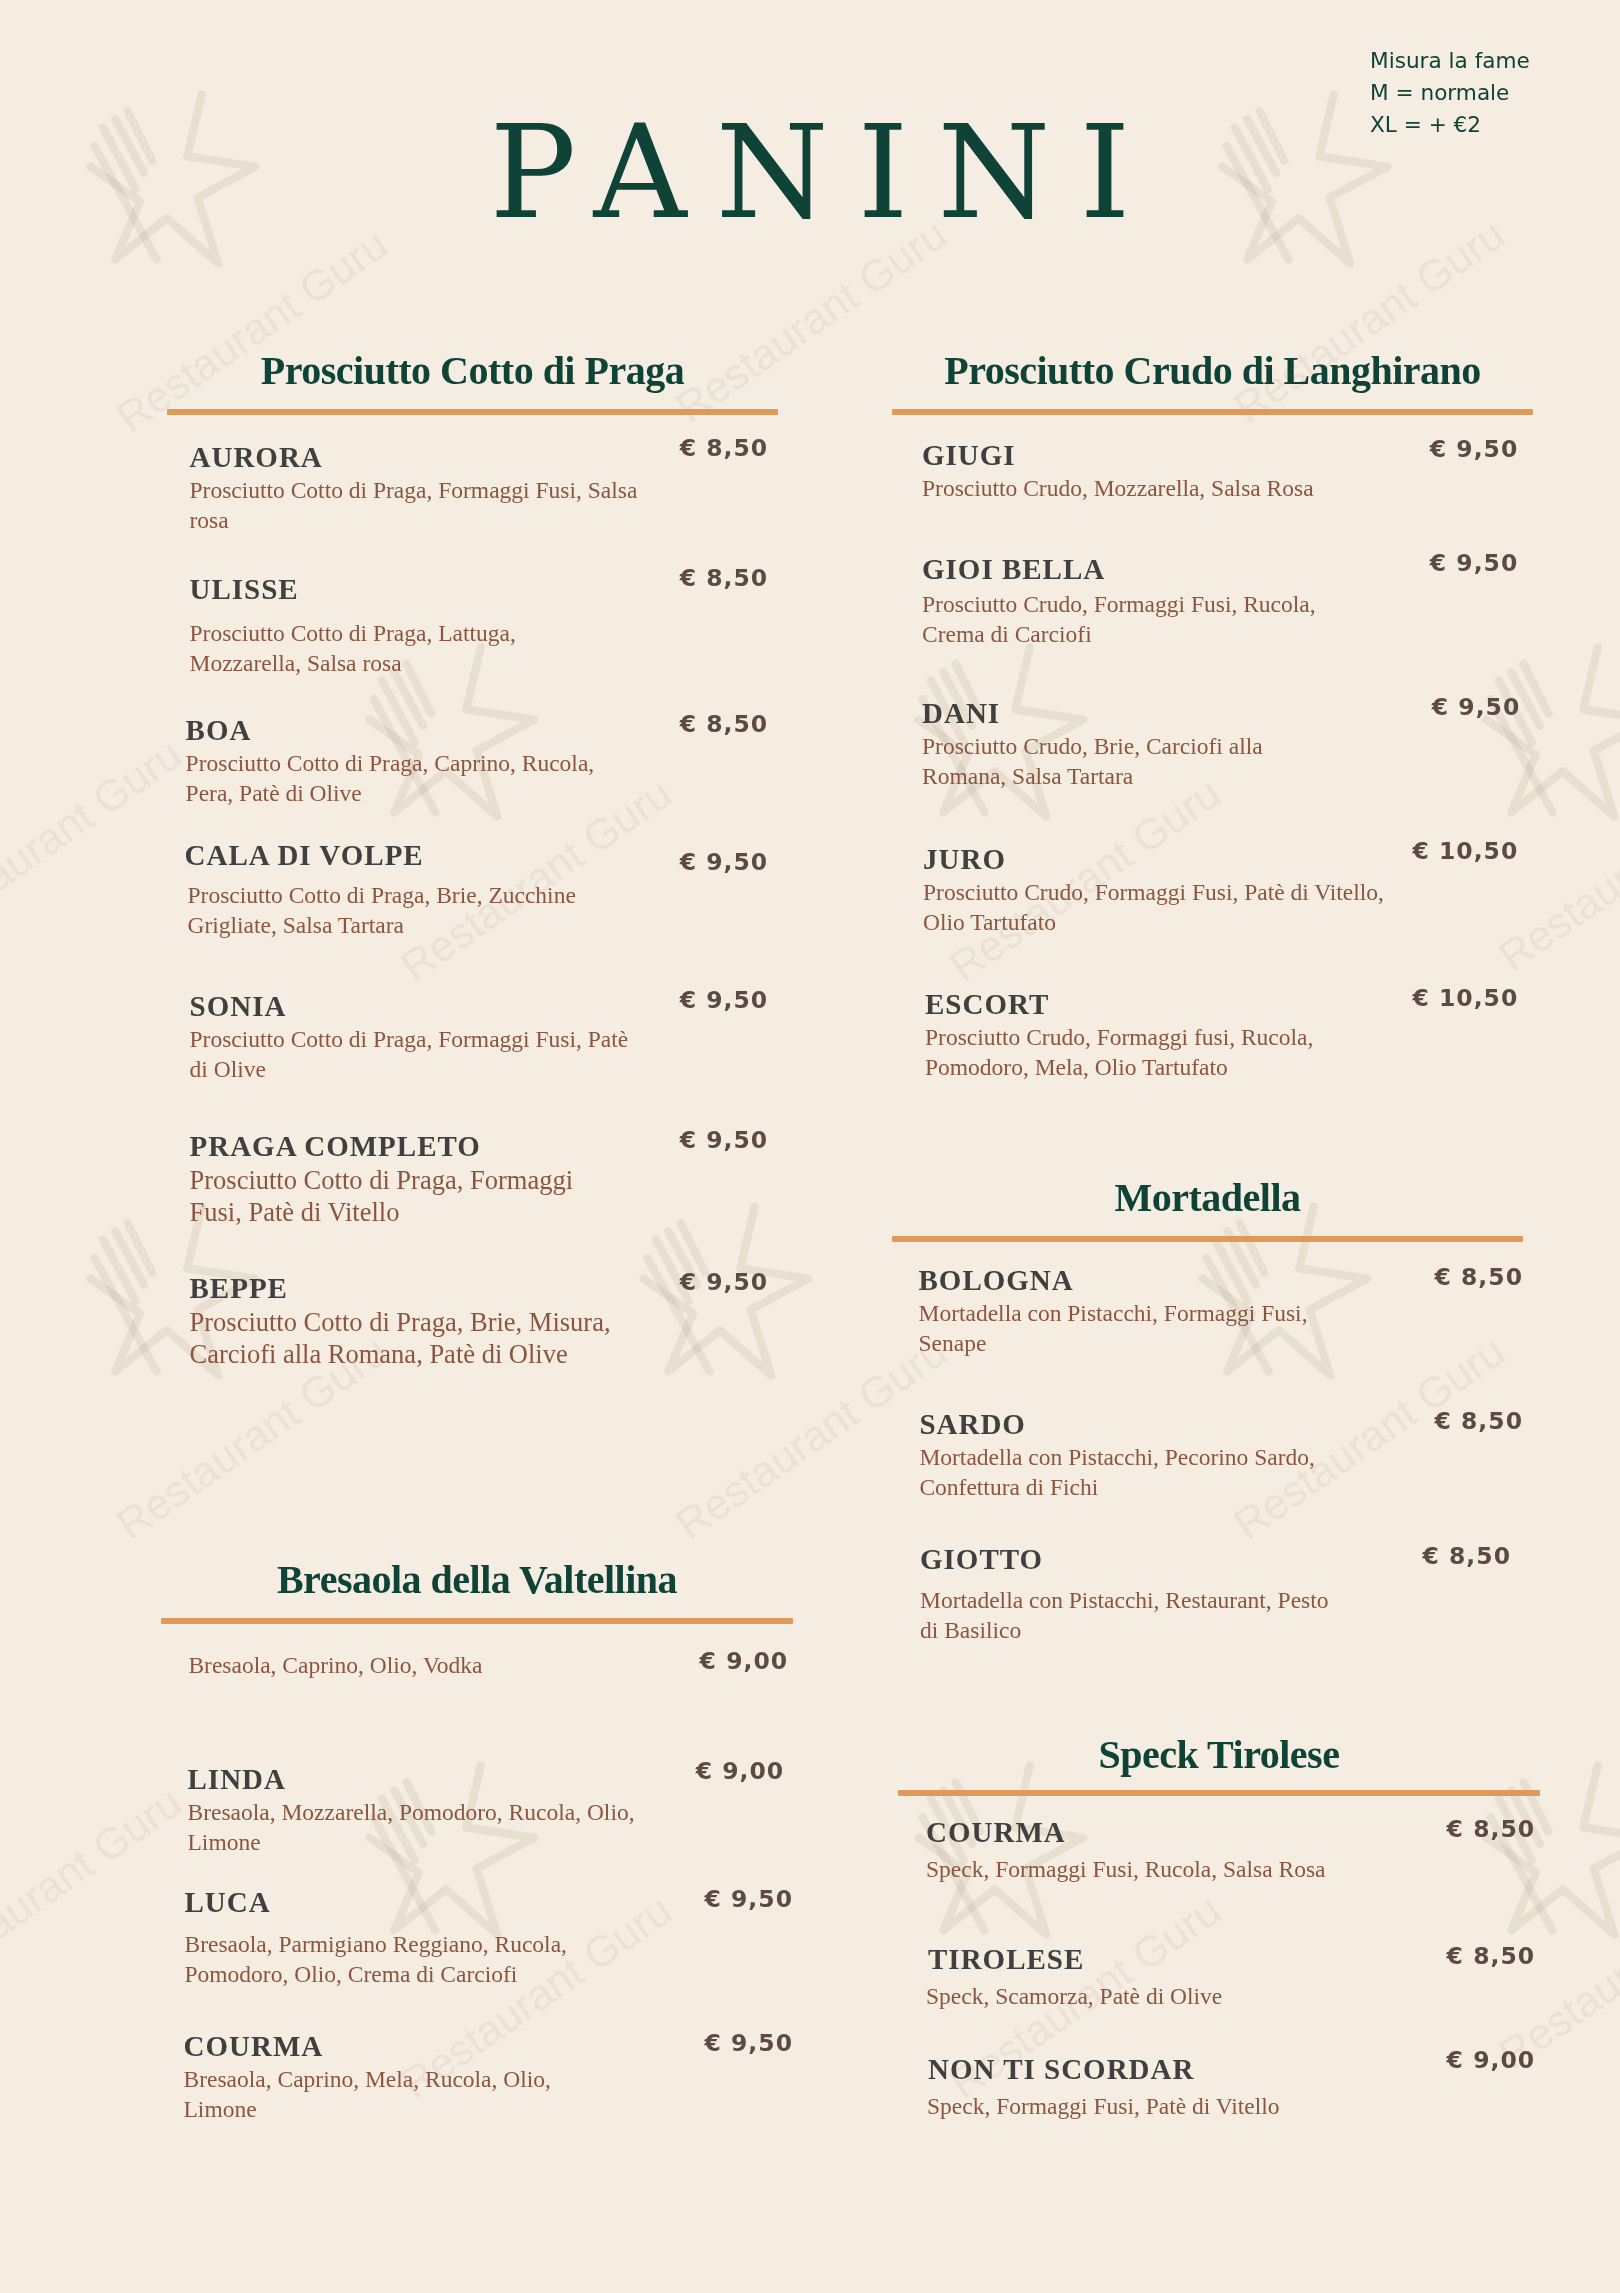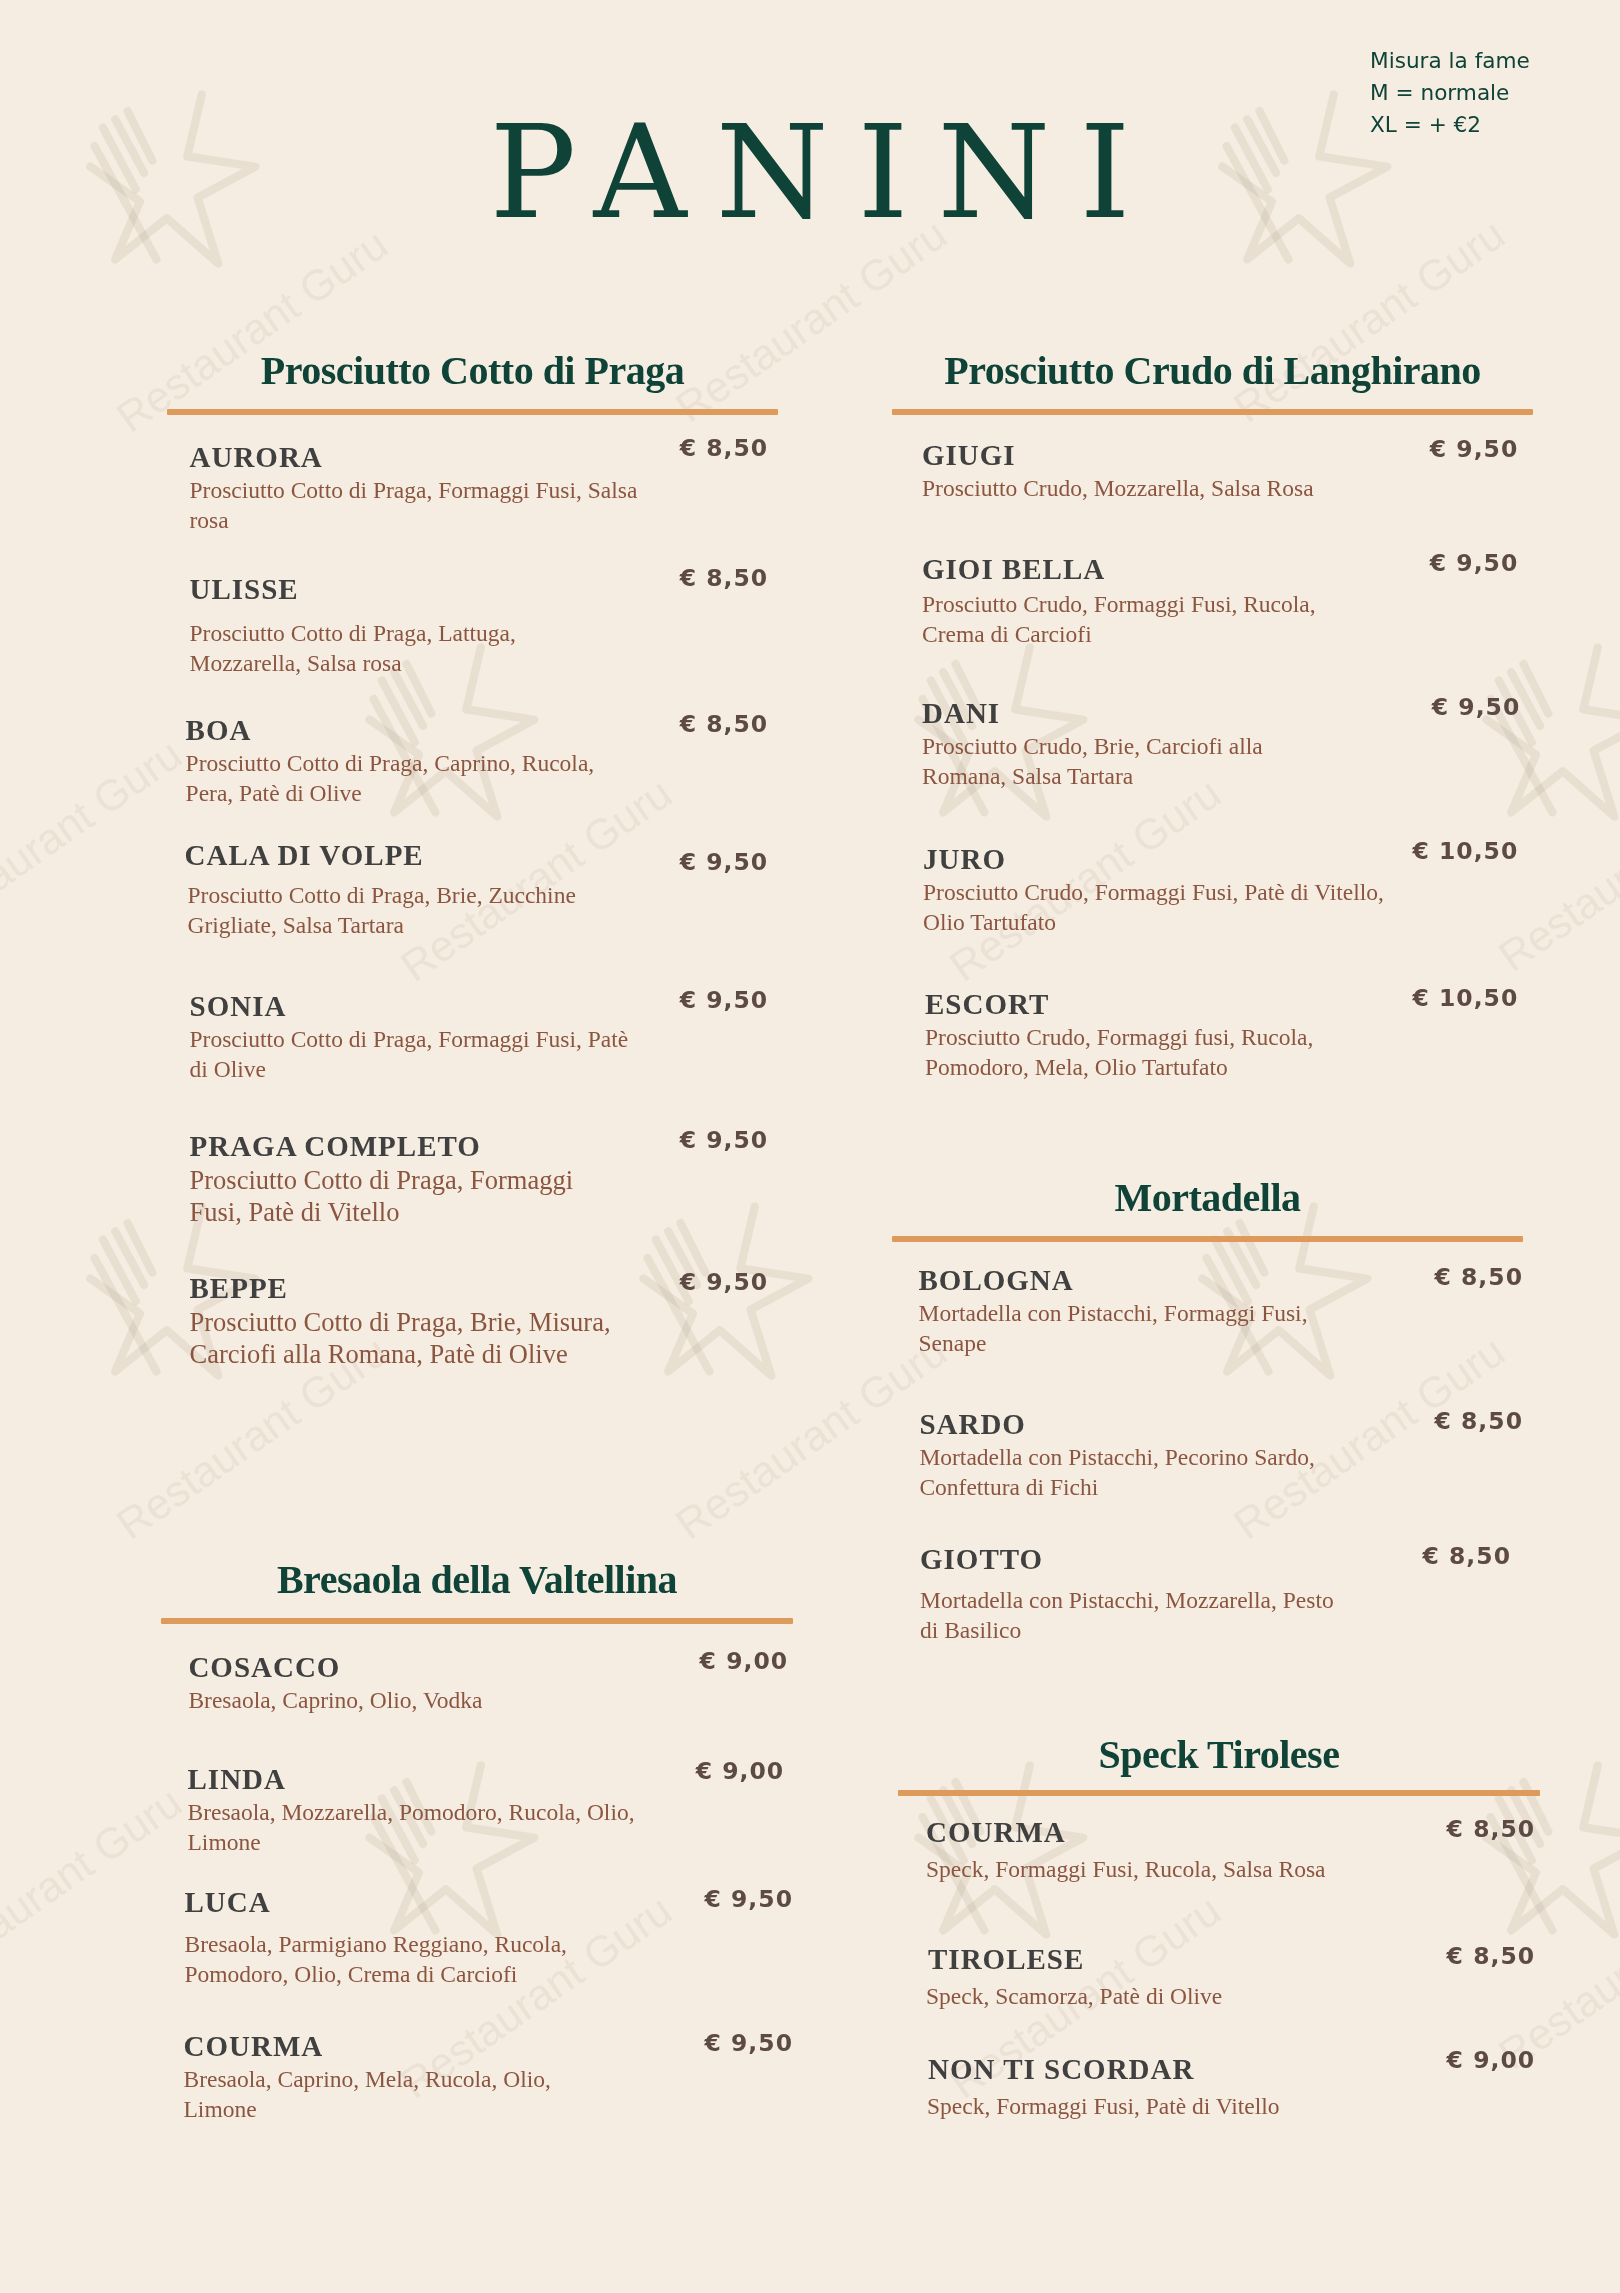--- a/index.html
+++ b/index.html
@@ -214,21 +214,20 @@
     <div class="item-desc">Prosciutto Crudo, Formaggi fusi, Rucola, Pomodoro, Mela, Olio Tartufato</div>
     <div class="item-price" style="top:-2.9px">€ 10,50</div>
   </div>
 </div>
 
 <div class="section" style="left:161px;top:1554px;width:632px;height:588px;">
   <h2 class="sec-title">Bresaola della Valtellina</h2>
   <div class="rule"></div>
 
   <div class="item" style="top:96px;left:27.4px;right:4.9px;">
-    <div class="item-name">COSACCO</div>
     <div class="item-desc">Bresaola, Caprino, Olio, Vodka</div>
     <div class="item-price" style="top:-2.9px">€ 9,00</div>
   </div>
   <div class="item" style="top:208px;left:26.5px;right:4.9px;">
     <div class="item-name">LINDA</div>
     <div class="item-desc">Bresaola, Mozzarella, Pomodoro, Rucola, Olio, Limone</div>
     <div class="item-price" style="top:-4.9px;right:3.9px">€ 9,00</div>
   </div>
   <div class="item" style="top:331px;left:23.5px;right:0px;">
     <div class="item-name">LUCA</div>
@@ -251,21 +250,21 @@
     <div class="item-desc">Mortadella con Pistacchi, Formaggi Fusi, Senape</div>
     <div class="item-price" style="top:0px">€ 8,50</div>
   </div>
   <div class="item" style="top:235px;left:27.4px;right:0px;">
     <div class="item-name">SARDO</div>
     <div class="item-desc" style="width:470px">Mortadella con Pistacchi, Pecorino Sardo, Confettura di Fichi</div>
     <div class="item-price" style="top:0px">€ 8,50</div>
   </div>
   <div class="item" style="top:370px;left:28px;right:12px;">
     <div class="item-name">GIOTTO</div>
-    <div class="item-desc" style="margin-top:7.8px;width:421px">Mortadella con Pistacchi, Mozzarella, Pesto di Basilico</div>
+    <div class="item-desc" style="margin-top:7.8px;width:421px">Mortadella con Pistacchi, Restaurant, Pesto di Basilico</div>
     <div class="item-price" style="top:0px">€ 8,50</div>
   </div>
 </div>
 
 <div class="section" style="left:898px;top:1729px;width:642px;height:412px;">
   <h2 class="sec-title">Speck Tirolese</h2>
   <div class="rule" style="margin-top:9.8px"></div>
 
   <div class="item" style="top:86px;left:28px;right:4.9px;">
     <div class="item-name">COURMA</div>

